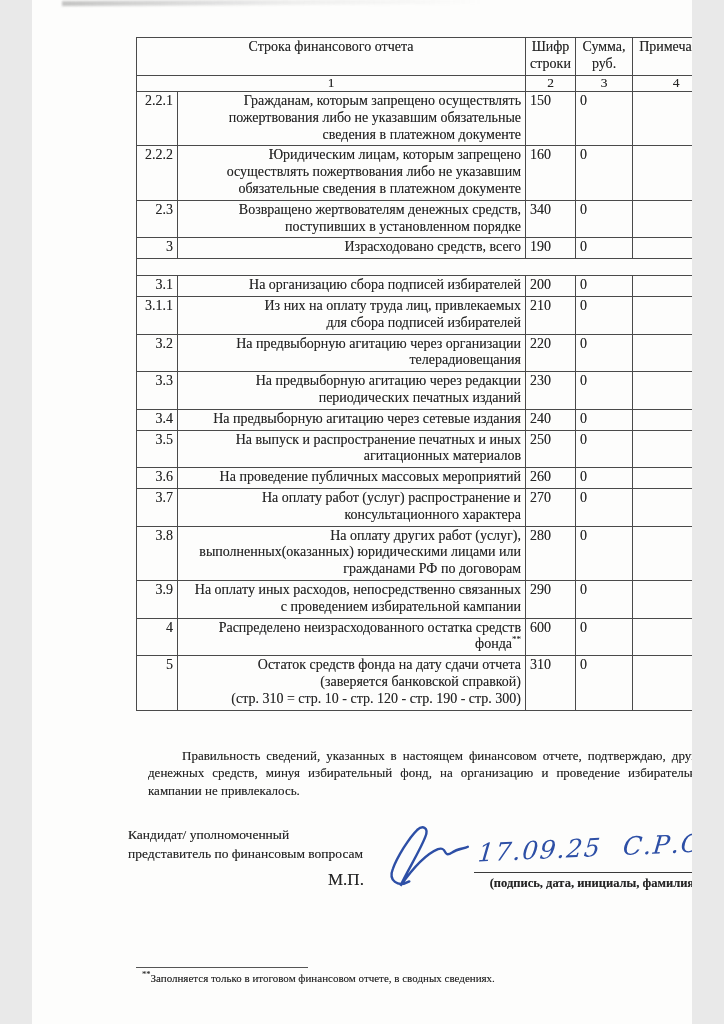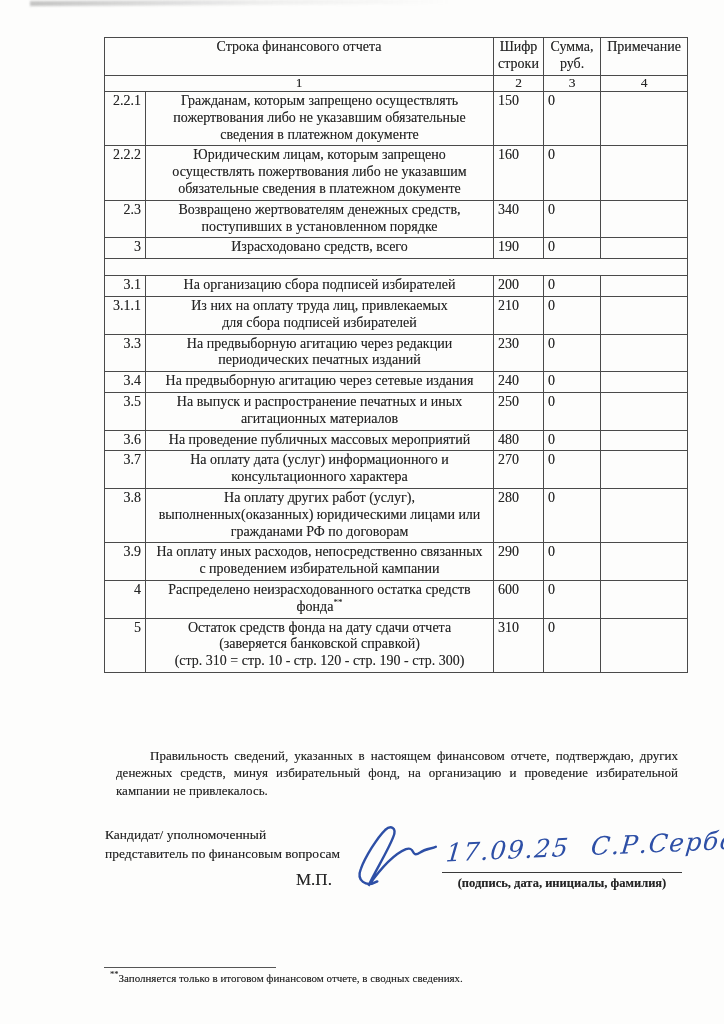--- a/index.html
+++ b/index.html
@@ -2,21 +2,21 @@
 <html lang="ru"><head>
 <meta charset="utf-8">
 <style>
   html,body{margin:0;padding:0;}
   body{
     background:#e9e9e9;
     font-family:"Liberation Serif", serif;
   }
   .page{
     position:relative;
-    width:724px;height:1024px;
+    width:660px;height:1024px;
     margin:0 auto;
     background:#fdfdfc;
     color:#262626;
     overflow:hidden;
     text-shadow:0 0 .4px rgba(70,70,70,.55);
   }
   
   .scan-smudge{
     position:absolute;top:0;left:30px;width:420px;height:5px;
     background:linear-gradient(to right, rgba(110,110,110,.40), rgba(160,160,160,.15) 55%, rgba(200,200,200,0));
@@ -32,34 +32,34 @@
   }
   table.report th, table.report td{
     border:1px solid #4a4a4a;
     vertical-align:top;
     padding:1px 4px 2px 4px;
     font-weight:normal;
   }
   th.hdr{text-align:center;padding-top:2px;}
   .pre{white-space:pre-line;}
   td.c-num{padding-left:3px;text-align:right;}
-  td.c-label{padding-left:7px;padding-right:6px;text-align:center;}
+  td.c-label{padding-left:7px;padding-right:6px;text-align:right;}
   td.c-code, td.c-sum{text-align:left;}
   tr.numbering td{height:13px;line-height:1;padding:0 0 2px 0;text-align:center;font-size:13.5px;}
   tr.spacer td{height:16px;padding:0;}
   sup.fn-mark{font-size:9px;line-height:0;}
   
   .statement{
     position:absolute;left:116px;top:734px;width:562px;
     font-size:13px;line-height:1.33;
     text-align:justify;text-indent:34px;
   }
   
   .signing-role{
-    position:absolute;left:105px;top:826px;
+    position:absolute;left:96px;top:826px;
     font-size:13.5px;line-height:1.4;white-space:pre-line;
   }
   .mp{position:absolute;left:296px;top:870px;font-size:17px;}
   .sig-line{position:absolute;left:442px;top:853px;width:240px;height:19px;border-bottom:1.3px solid #3a3a3a;}
   .sig-caption{
     position:absolute;left:437px;top:876px;width:250px;
     text-align:center;font-size:12.5px;font-weight:bold;
   }
   .handwriting{
     position:absolute;left:352px;top:814px;height:66px;
@@ -161,20 +161,28 @@
       </tr>
       <tr>
         <td class="c-num">3.1.1</td>
         <td class="c-label pre">Из них на оплату труда лиц, привлекаемых
 для сбора подписей избирателей</td>
         <td class="c-code">210</td>
         <td class="c-sum">0</td>
         <td class="c-note"></td>
       </tr>
       <tr>
+        <td class="c-num">3.2</td>
+        <td class="c-label pre">На предвыборную агитацию через организации
+телерадиовещания</td>
+        <td class="c-code">220</td>
+        <td class="c-sum">0</td>
+        <td class="c-note"></td>
+      </tr>
+      <tr>
         <td class="c-num">3.3</td>
         <td class="c-label pre">На предвыборную агитацию через редакции
 периодических печатных изданий</td>
         <td class="c-code">230</td>
         <td class="c-sum">0</td>
         <td class="c-note"></td>
       </tr>
       <tr>
         <td class="c-num">3.4</td>
         <td class="c-label pre">На предвыборную агитацию через сетевые издания</td>
@@ -186,27 +194,27 @@
         <td class="c-num">3.5</td>
         <td class="c-label pre">На выпуск и распространение печатных и иных
 агитационных материалов</td>
         <td class="c-code">250</td>
         <td class="c-sum">0</td>
         <td class="c-note"></td>
       </tr>
       <tr>
         <td class="c-num">3.6</td>
         <td class="c-label pre">На проведение публичных массовых мероприятий</td>
-        <td class="c-code">480</td>
+        <td class="c-code">260</td>
         <td class="c-sum">0</td>
         <td class="c-note"></td>
       </tr>
       <tr>
         <td class="c-num">3.7</td>
-        <td class="c-label pre">На оплату дата (услуг) информационного и
+        <td class="c-label pre">На оплату работ (услуг) распространение и
 консультационного характера</td>
         <td class="c-code">270</td>
         <td class="c-sum">0</td>
         <td class="c-note"></td>
       </tr>
       <tr>
         <td class="c-num">3.8</td>
         <td class="c-label pre">На оплату других работ (услуг),
 выполненных(оказанных) юридическими лицами или
 гражданами РФ по договорам</td>

